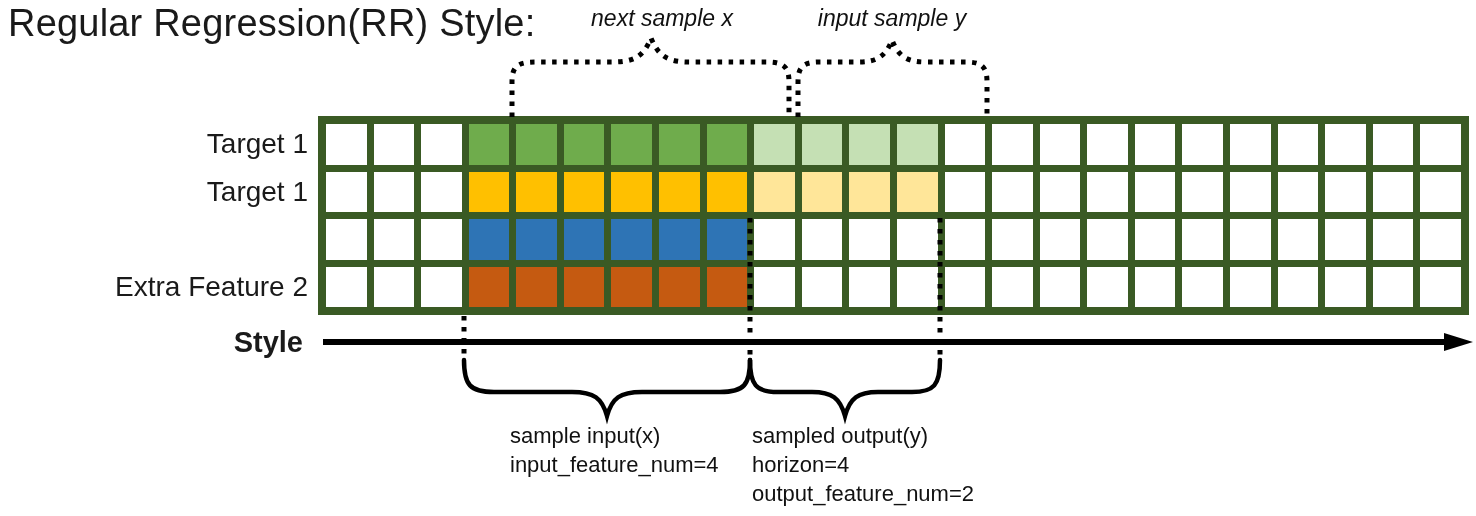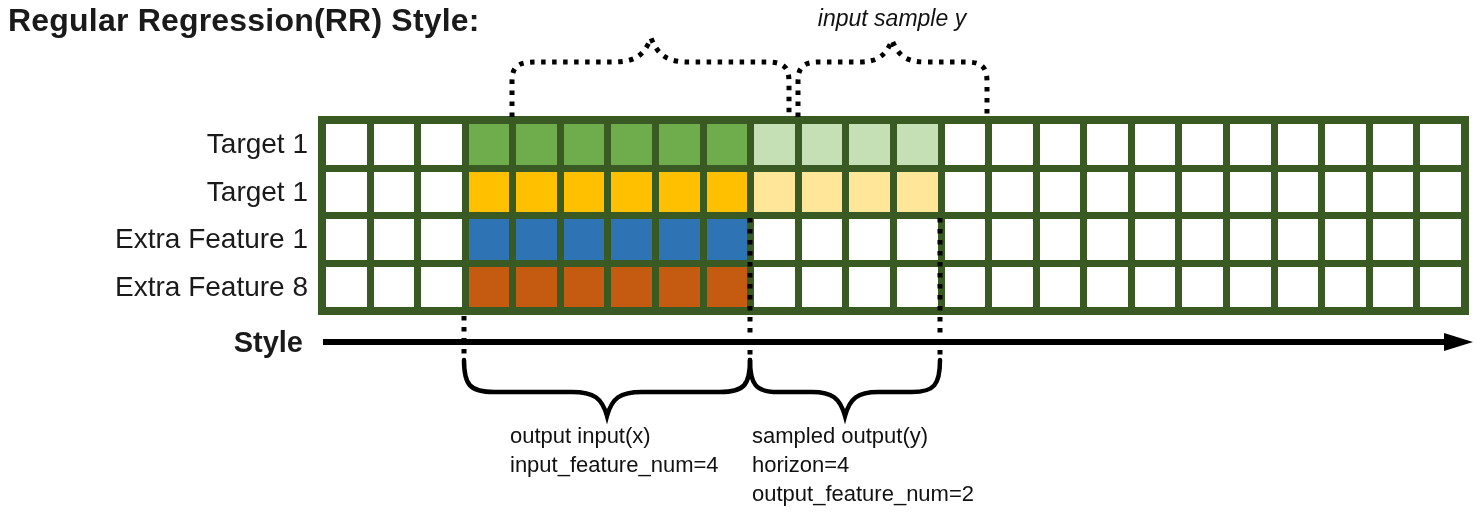--- a/index.html
+++ b/index.html
@@ -5,21 +5,21 @@
   html,body{margin:0;padding:0;background:#ffffff;}
   #canvas{
     position:relative;
     width:1476px;height:516px;
     background:#ffffff;
     font-family:"Liberation Sans", sans-serif;
     overflow:hidden;
   }
   .title{
     position:absolute;left:8px;top:2px;
-    font-size:32px;font-weight:bold;color:#1a1a1a;
+    font-size:38px;font-weight:normal;color:#1a1a1a;
     letter-spacing:0.2px;
   }
   .top-label{
     position:absolute;top:5px;
     font-size:23px;font-style:italic;color:#111;
     transform:translateX(-50%);
     white-space:nowrap;
   }
   #next-x-label{left:662px;}
   #next-y-label{left:892px;}
@@ -60,26 +60,26 @@
   #input-note{left:510px;}
   #output-note{left:752px;}
 </style>
 </head>
 <body>
 
 <div id="canvas">
 
   <div class="title">Regular Regression(RR) Style:</div>
 
+  <div class="top-label" id="next-x-label">next sample x</div>
   <div class="top-label" id="next-y-label">input sample y</div>
 
   <div class="row-label" style="top:144px">Target 1</div>
   <div class="row-label" style="top:191.5px">Target 1</div>
-  <div class="row-label" style="top:239px">Extra Feature 1</div>
-  <div class="row-label" style="top:286.5px">Extra Feature 8</div>
+  <div class="row-label" style="top:286.5px">Extra Feature 2</div>
 
   <div class="time-label">Style</div>
 
   <div id="time-grid" style="background: rgb(58, 90, 36);">
       <div class="cell" style="background: rgb(255, 255, 255);"></div>
       <div class="cell" style="background: rgb(255, 255, 255);"></div>
       <div class="cell" style="background: rgb(255, 255, 255);"></div>
       <div class="cell" style="background: rgb(111, 172, 76);"></div>
       <div class="cell" style="background: rgb(111, 172, 76);"></div>
       <div class="cell" style="background: rgb(111, 172, 76);"></div>
@@ -191,21 +191,21 @@
     <polygon points="1444,333 1444,351 1473,342" fill="#000"></polygon>
 
     <path d="M 464 360 C 464 385 470 392 494 392 L 572 392 C 594 392 602 398 607 416
              C 612 398 620 392 642 392 L 720 392 C 744 392 750 385 750 360" fill="none" stroke="#000" stroke-width="4.5" stroke-linecap="round"></path>
 
     <path d="M 750 360 C 750 385 756 392 778 392 L 812 392 C 832 392 840 398 845 416
              C 850 398 858 392 878 392 L 912 392 C 934 392 940 385 940 360" fill="none" stroke="#000" stroke-width="4.5" stroke-linecap="round"></path>
   </svg>
 
   <div class="note-block" id="input-note">
-    <div>output input(x)</div>
+    <div>sample input(x)</div>
     <div>input_feature_num=4</div>
   </div>
   <div class="note-block" id="output-note">
     <div>sampled output(y)</div>
     <div>horizon=4</div>
     <div>output_feature_num=2</div>
   </div>
 
 </div>
 

